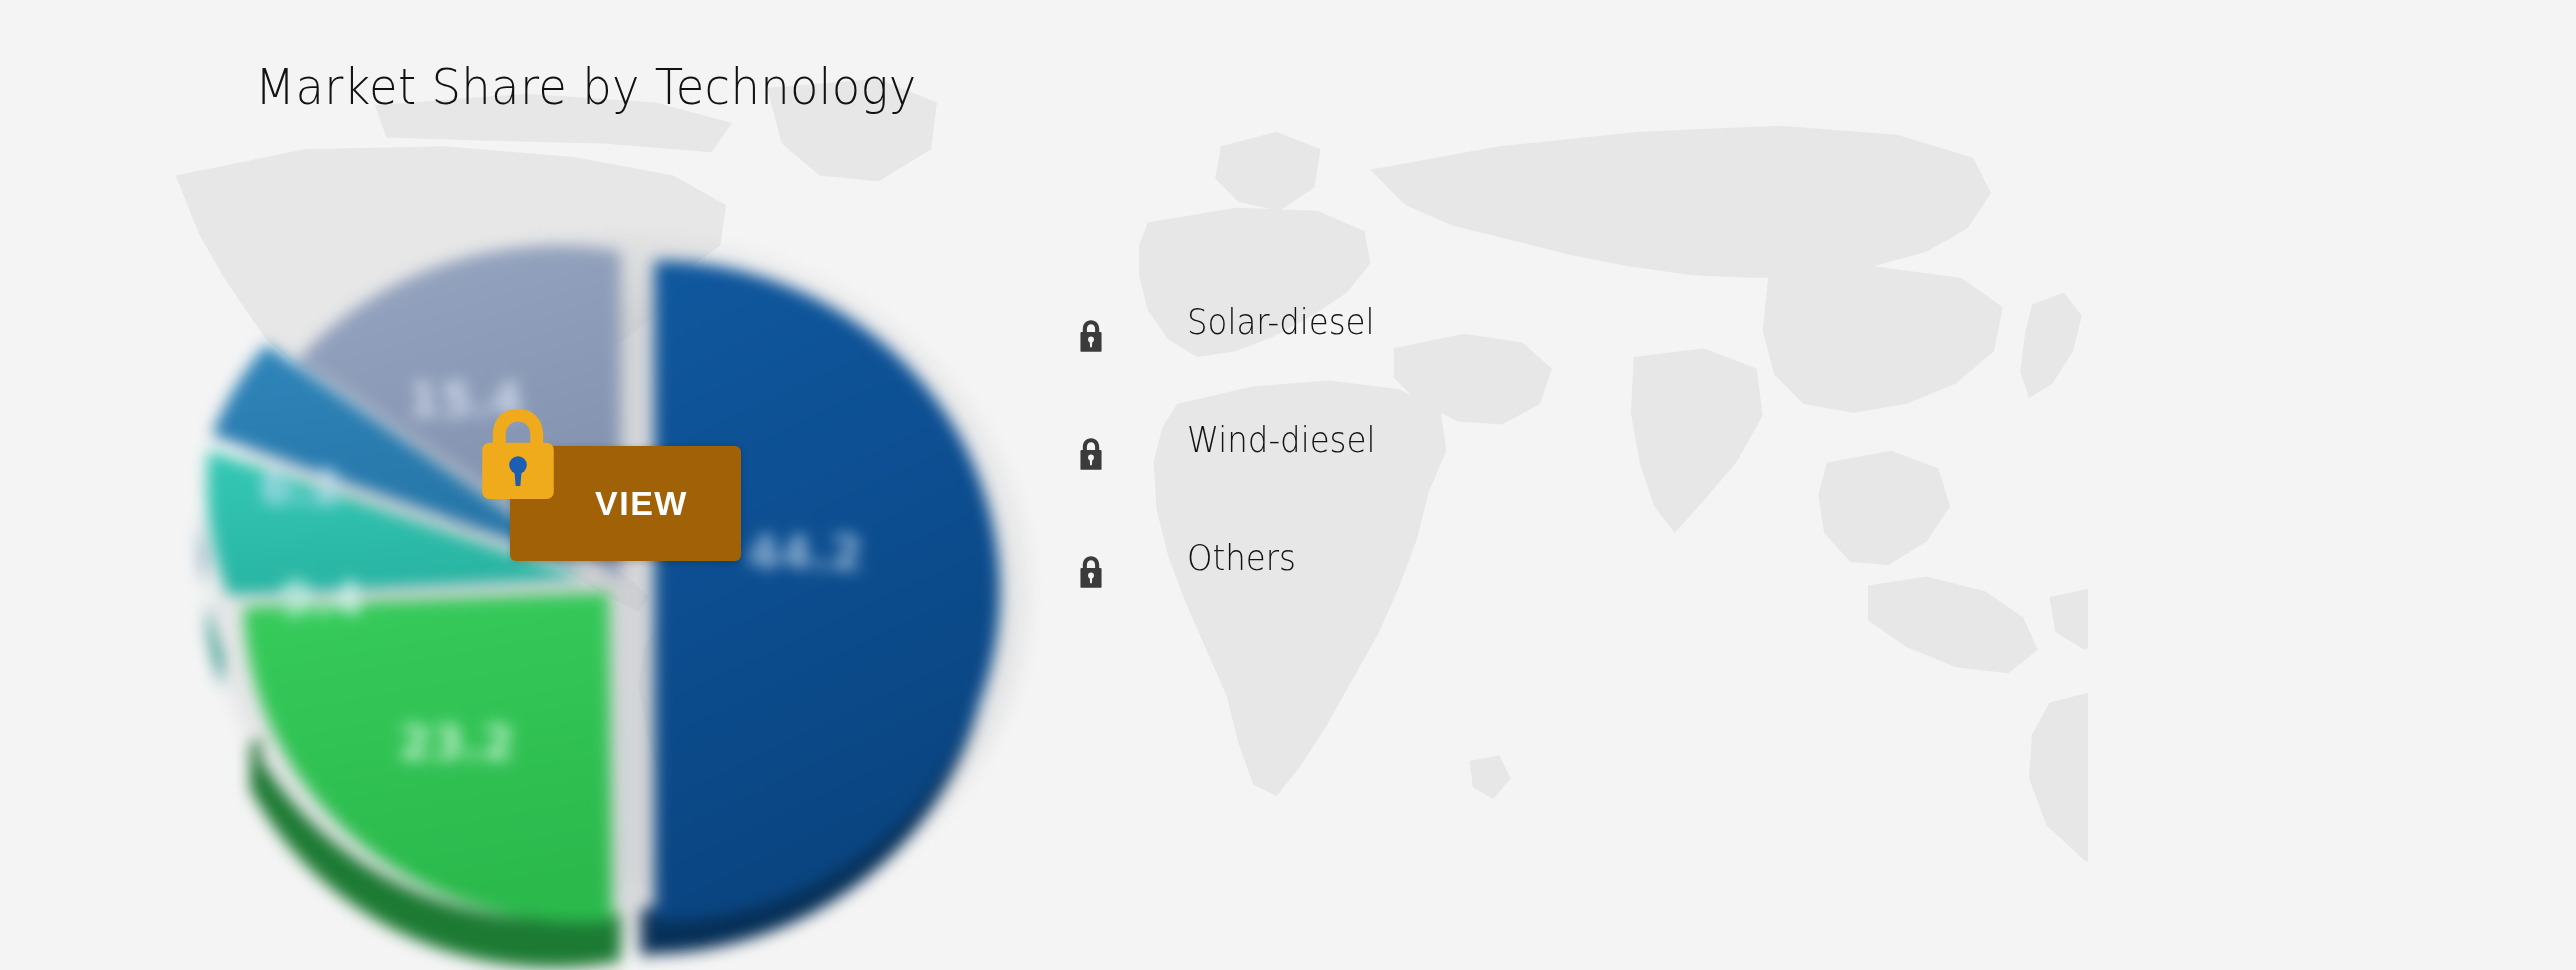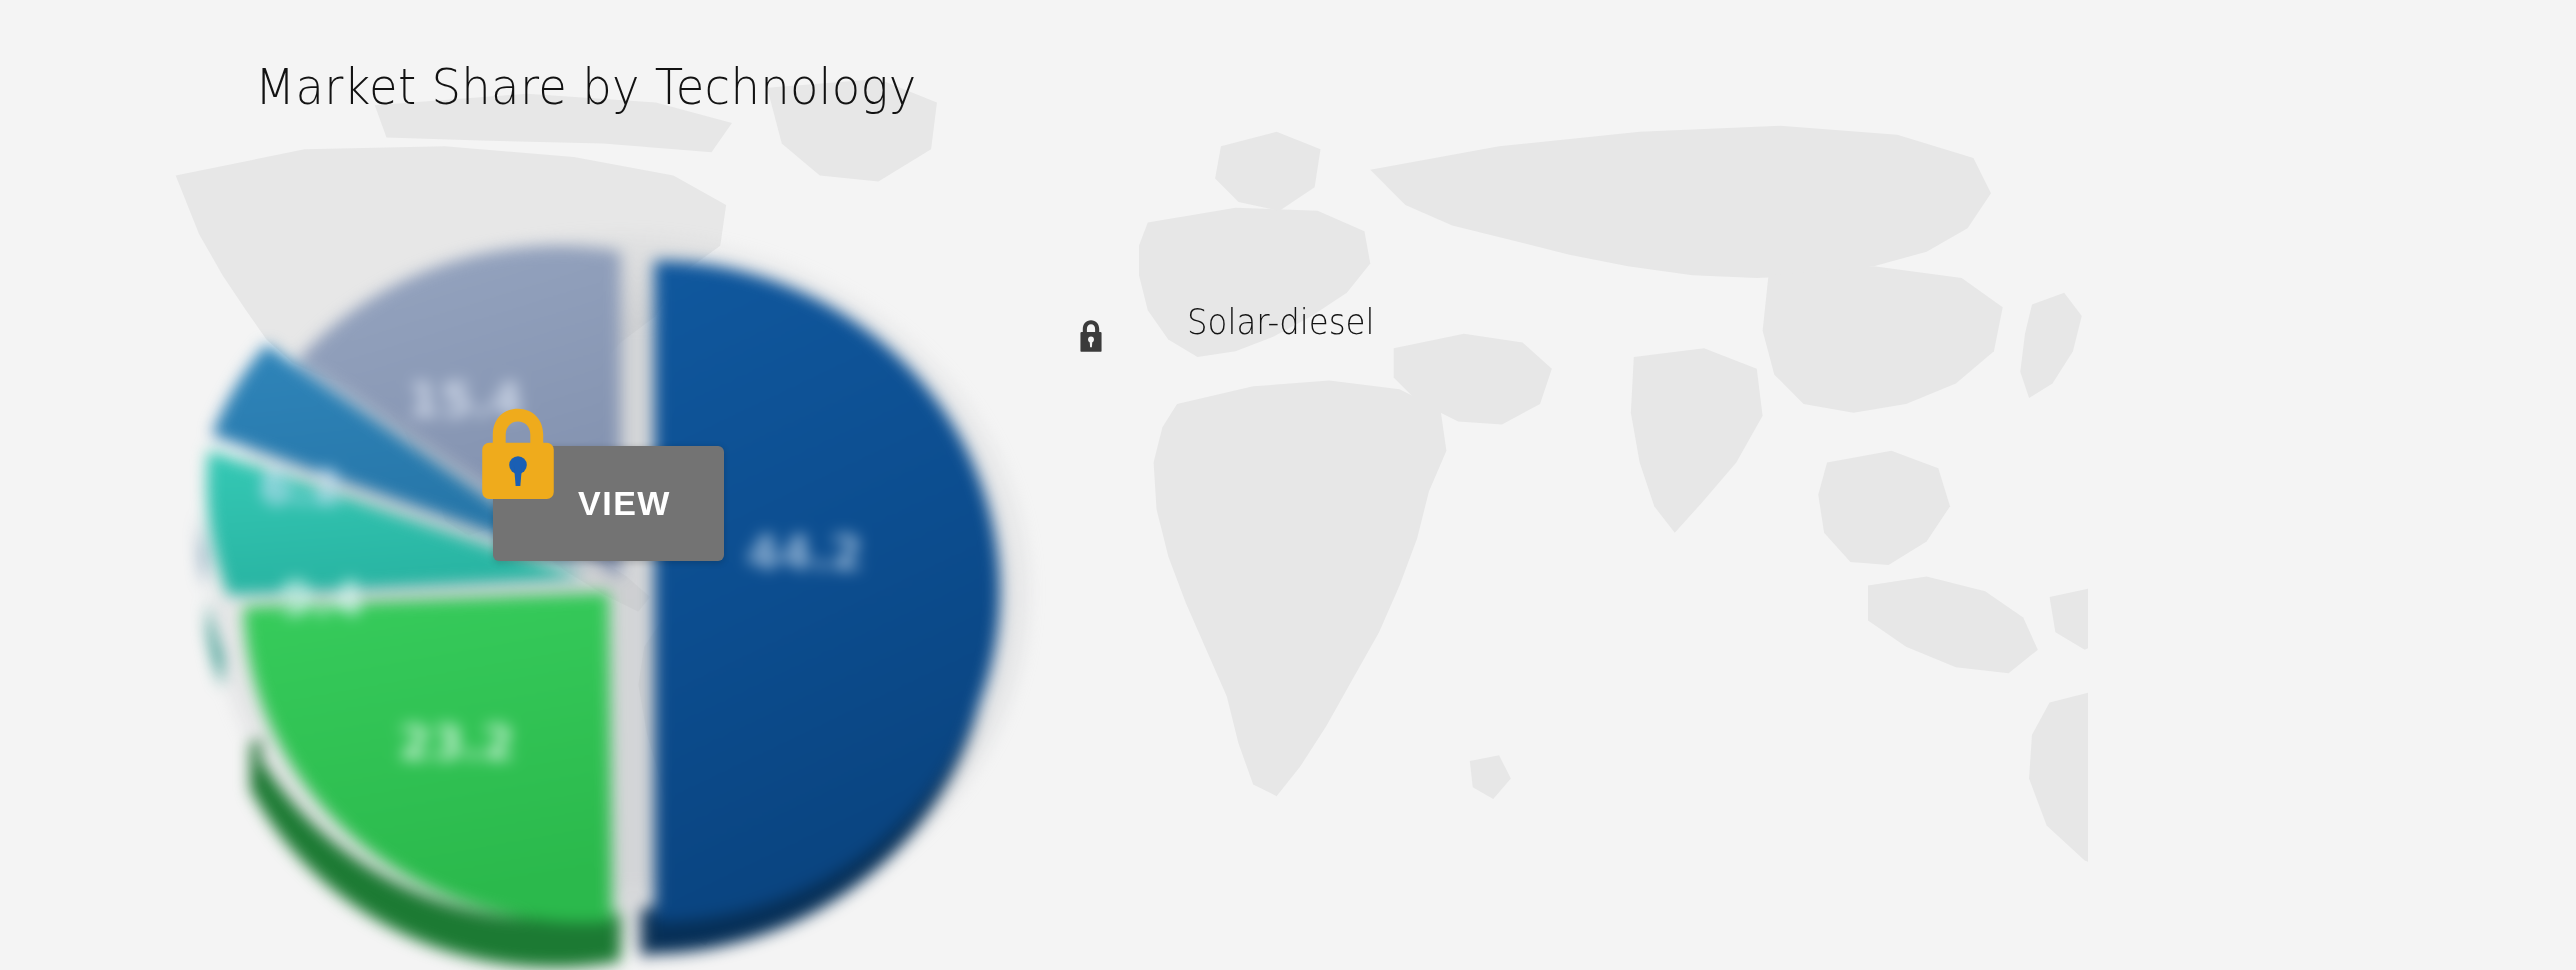--- a/index.html
+++ b/index.html
@@ -65,25 +65,25 @@
   #unlock-overlay {
     position: absolute;
     left: 328px;
     top: 246px;
     width: 293px;
     height: 152px;
   }
 
   #view-button {
     position: absolute;
-    left: 19px;
+    left: 36px;
     top: 42px;
     width: 231px;
     height: 115px;
-    background: #737373;
+    background: #a16207;
     border: none;
     border-radius: 5.9px;
     color: #ffffff;
     font-size: 34px;
     font-weight: 700;
     letter-spacing: 1.5px;
     font-family: "Liberation Sans", sans-serif;
     cursor: pointer;
     display: flex;
     align-items: center;
@@ -315,18 +315,40 @@
                  C15 12.5 18 9 22 9 C26 9 29 12.5 29 17 L29 24 L36 24 L36 17
                  C36 8.5 30.5 2 22 2 Z" fill="#3b3b3b"></path>
         <rect x="4" y="22" width="36" height="34" rx="2" fill="#3b3b3b"></rect>
         <circle cx="22" cy="35" r="5" fill="#f4f4f4"></circle>
         <path d="M19.5 35 L24.5 35 L23.5 48 L20.5 48 Z" fill="#f4f4f4"></path>
       </svg>
       <span class="legend-label">Solar-diesel</span>
     </div>
 
 
-
+    <div class="legend-row">
+      <svg class="legend-lock" viewBox="0 0 44 58" aria-hidden="true">
+        <path d="M22 2 C13.5 2 8 8.5 8 17 L8 24 L15 24 L15 17
+                 C15 12.5 18 9 22 9 C26 9 29 12.5 29 17 L29 24 L36 24 L36 17
+                 C36 8.5 30.5 2 22 2 Z" fill="#3b3b3b"></path>
+        <rect x="4" y="22" width="36" height="34" rx="2" fill="#3b3b3b"></rect>
+        <circle cx="22" cy="35" r="5" fill="#f4f4f4"></circle>
+        <path d="M19.5 35 L24.5 35 L23.5 48 L20.5 48 Z" fill="#f4f4f4"></path>
+      </svg>
+      <span class="legend-label">Wind-diesel</span>
+    </div>
+
+    <div class="legend-row">
+      <svg class="legend-lock" viewBox="0 0 44 58" aria-hidden="true">
+        <path d="M22 2 C13.5 2 8 8.5 8 17 L8 24 L15 24 L15 17
+                 C15 12.5 18 9 22 9 C26 9 29 12.5 29 17 L29 24 L36 24 L36 17
+                 C36 8.5 30.5 2 22 2 Z" fill="#3b3b3b"></path>
+        <rect x="4" y="22" width="36" height="34" rx="2" fill="#3b3b3b"></rect>
+        <circle cx="22" cy="35" r="5" fill="#f4f4f4"></circle>
+        <path d="M19.5 35 L24.5 35 L23.5 48 L20.5 48 Z" fill="#f4f4f4"></path>
+      </svg>
+      <span class="legend-label">Others</span>
+    </div>
 
   </div>
 
 </div>
 
 
 </body></html>

